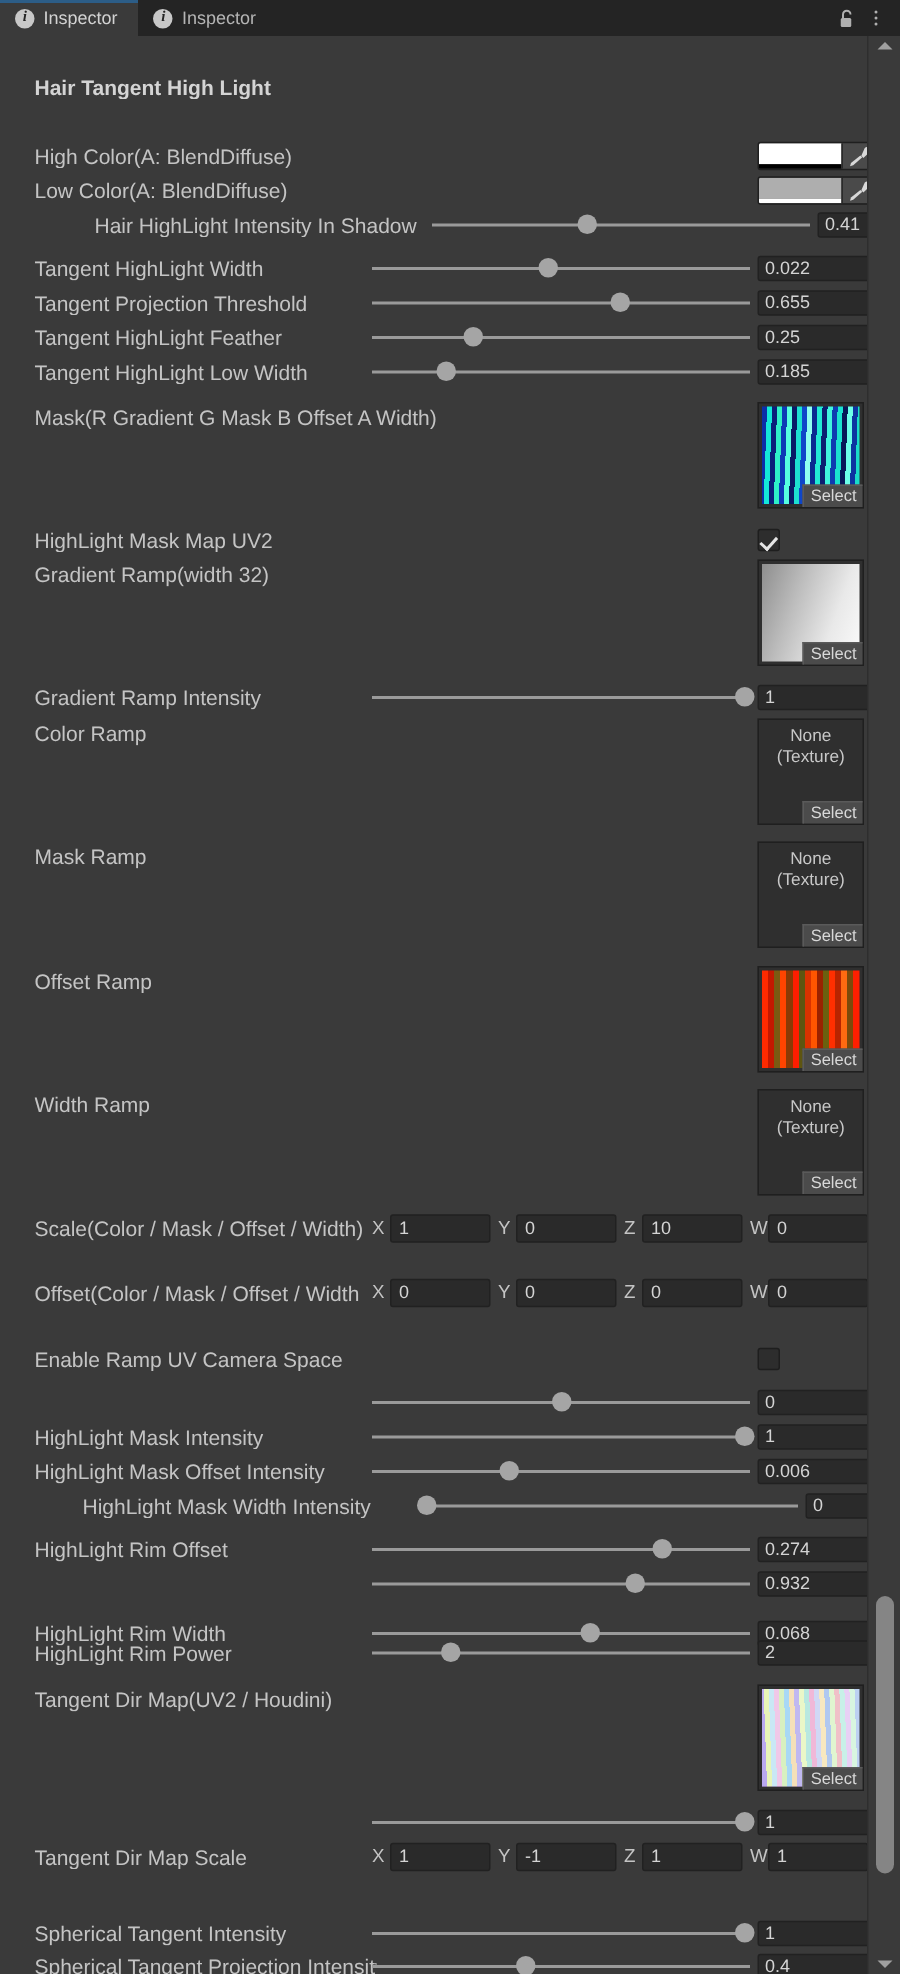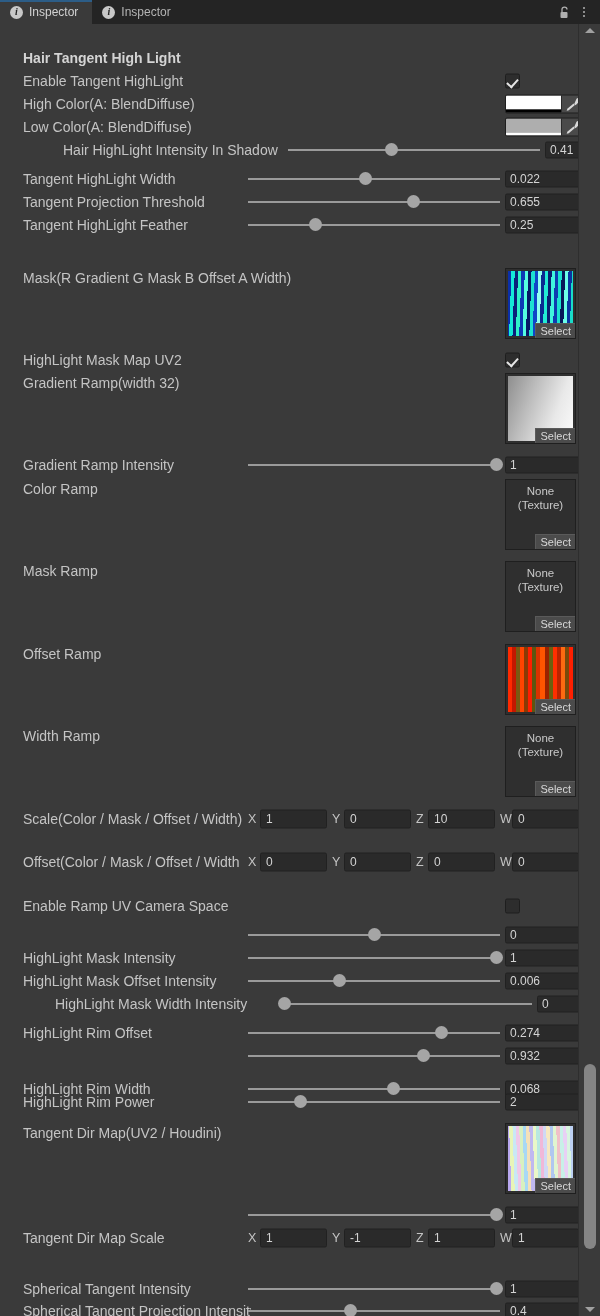--- a/index.html
+++ b/index.html
@@ -174,24 +174,20 @@
           </span>
       </div>
     </div>
   </div>
 
   <div class="body">
     <div class="content" id="content">
         <div class="row" style="top: 22px;">
           <div class="lbl bold">Hair Tangent High Light</div>
         </div>
-        <div class="row" style="top: 45px;">
-          <div class="lbl">Enable Tangent HighLight</div>
-          <div class="chk on"></div>
-        </div>
         <div class="row" style="top: 68px;">
           <div class="lbl">High Color(A: BlendDiffuse)</div>
           <div class="colorfield">
             <div class="swatch">
               <div class="main" style="background: rgb(255, 255, 255);"></div>
               <div class="alpha" style="background: rgb(0, 0, 0);"></div>
             </div>
             <div class="picker"><svg width="21" height="17" viewBox="0 0 21 17">
                 <path d="M14.5 3.2 a2 2 0 0 1 2.9 2.9 L13.6 9.8 l-1.4-1.4 z" fill="#d8d8d8"></path>
                 <path d="M11.6 8.1 l1.3 1.3 -6.1 5.3 -2.1 0.6 0.6-2.1 z" fill="#d8d8d8"></path>
@@ -236,20 +232,28 @@
           <div class="num">0.655</div>
         </div>
         <div class="row" style="top: 189px;">
           <div class="lbl clip228">Tangent HighLight Feather</div>
           <div class="slider">
             <div class="track"></div>
             <div class="knob" style="left: 66.78px;"></div>
           </div>
           <div class="num">0.25</div>
         </div>
+        <div class="row" style="top: 212px;">
+          <div class="lbl clip228">Tangent HighLight Low Width</div>
+          <div class="slider">
+            <div class="track"></div>
+            <div class="knob" style="left: 49.14px;"></div>
+          </div>
+          <div class="num">0.185</div>
+        </div>
         <div class="row" style="top: 242px;">
           <div class="lbl">Mask(R Gradient G Mask B Offset A Width)</div>
           <div class="tex" style="top: 2px;">
             <div class="thumb" style="background:linear-gradient(92deg,#0b2fa8 0.0%,#0b2fa8 5.0%,#14e8d8 5.0%,#14e8d8 10.0%,#0a1f7a 10.0%,#0a1f7a 15.0%,#2ef0c8 15.0%,#2ef0c8 20.0%,#0d3ab5 20.0%,#0d3ab5 25.0%,#55ffe0 25.0%,#55ffe0 30.0%,#081a66 30.0%,#081a66 35.0%,#1de0d0 35.0%,#1de0d0 40.0%,#0f46c8 40.0%,#0f46c8 45.0%,#8ffff0 45.0%,#8ffff0 50.0%,#0a2a90 50.0%,#0a2a90 55.0%,#22ead4 55.0%,#22ead4 60.0%,#0b1f70 60.0%,#0b1f70 65.0%,#40f5dd 65.0%,#40f5dd 70.0%,#0e3cb0 70.0%,#0e3cb0 75.0%,#1ae2cf 75.0%,#1ae2cf 80.0%,#071858 80.0%,#071858 85.0%,#6cffe8 85.0%,#6cffe8 90.0%,#0c34a0 90.0%,#0c34a0 95.0%,#19dcc9 95.0%,#19dcc9 100.0%),linear-gradient(180deg,rgba(10,30,140,0) 55%,rgba(6,20,110,0.85) 100%);background-blend-mode:normal;"></div>
             <div class="select">Select</div>
           </div>
         </div>
         <div class="row" style="top: 324px;">
           <div class="lbl">HighLight Mask Map UV2</div>
           <div class="chk on"></div>

